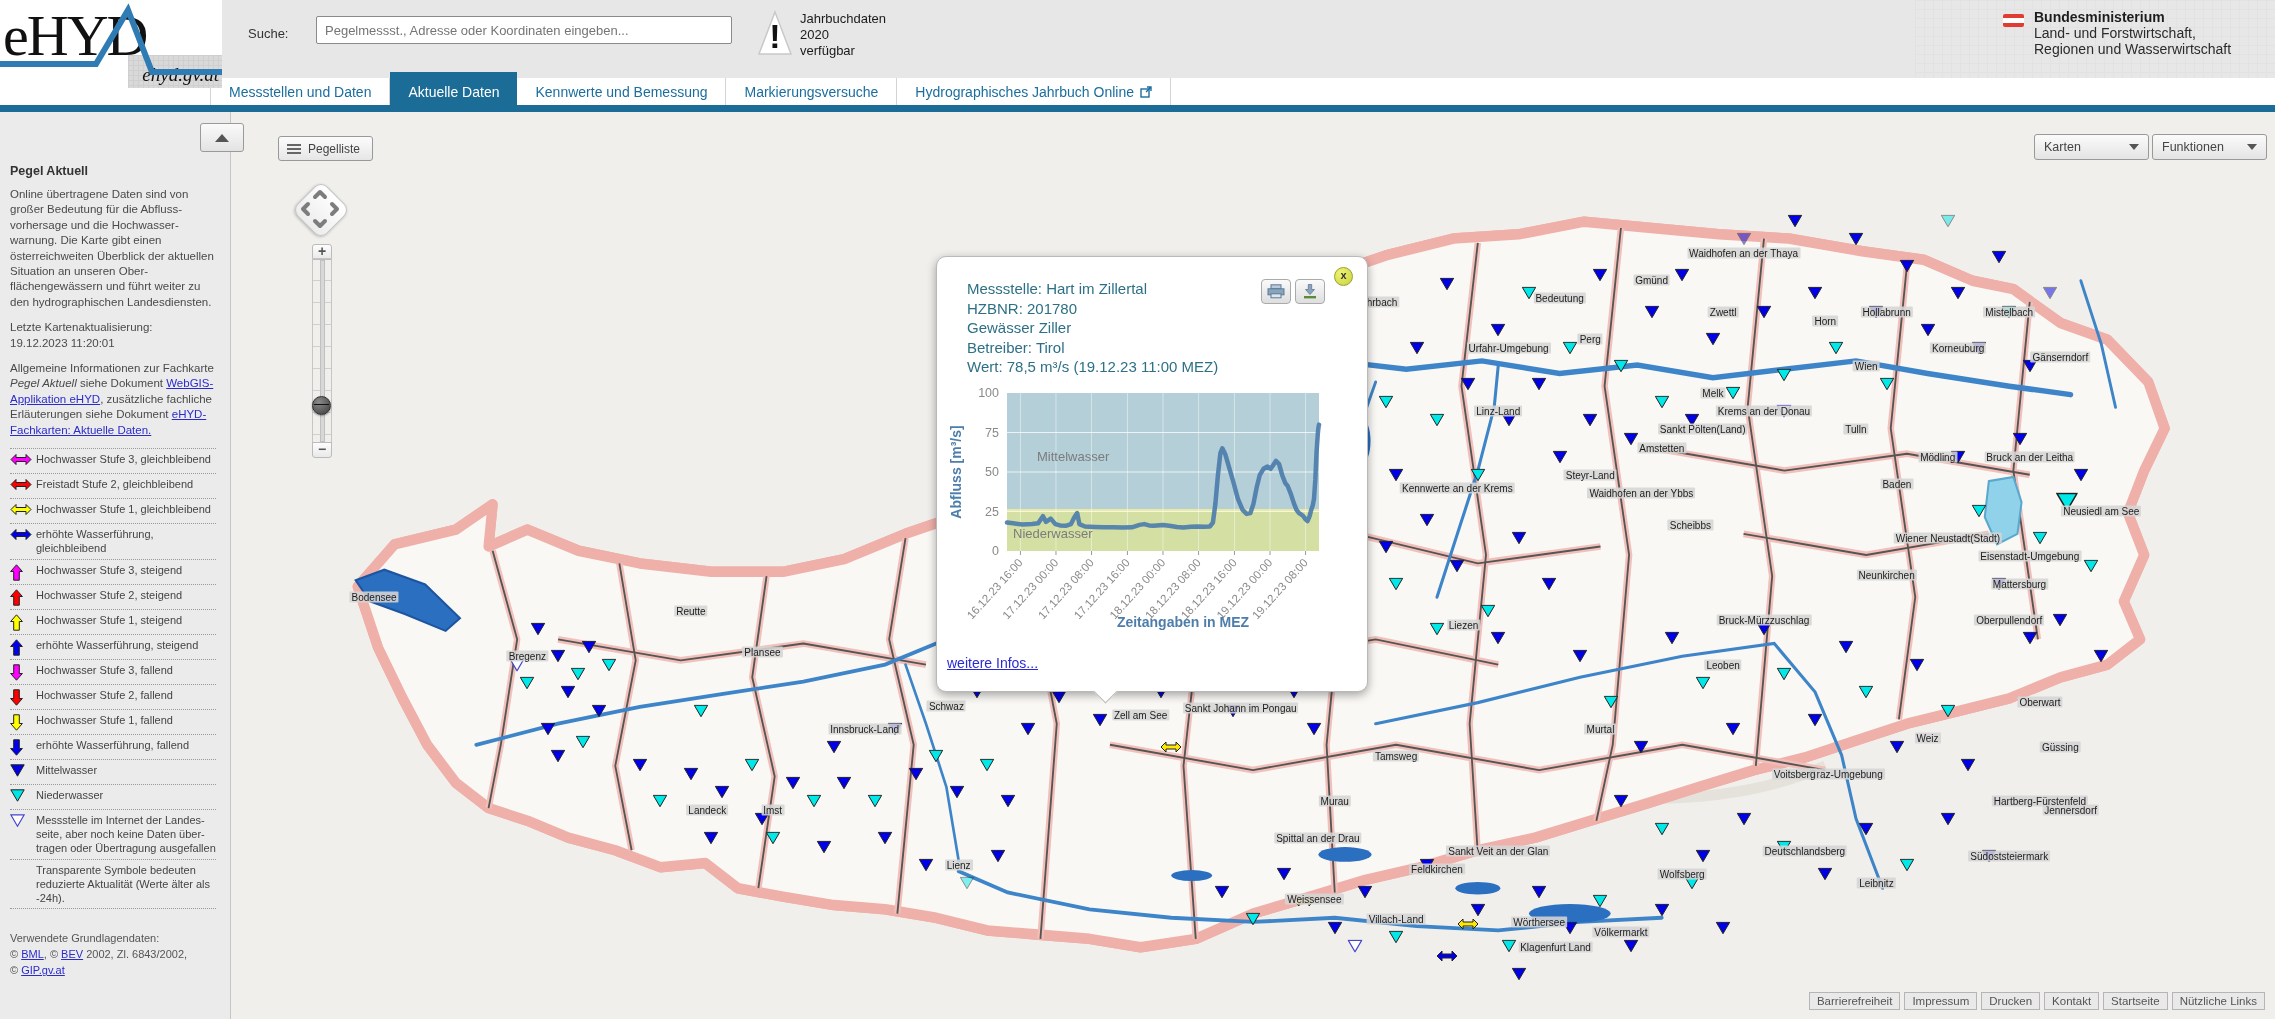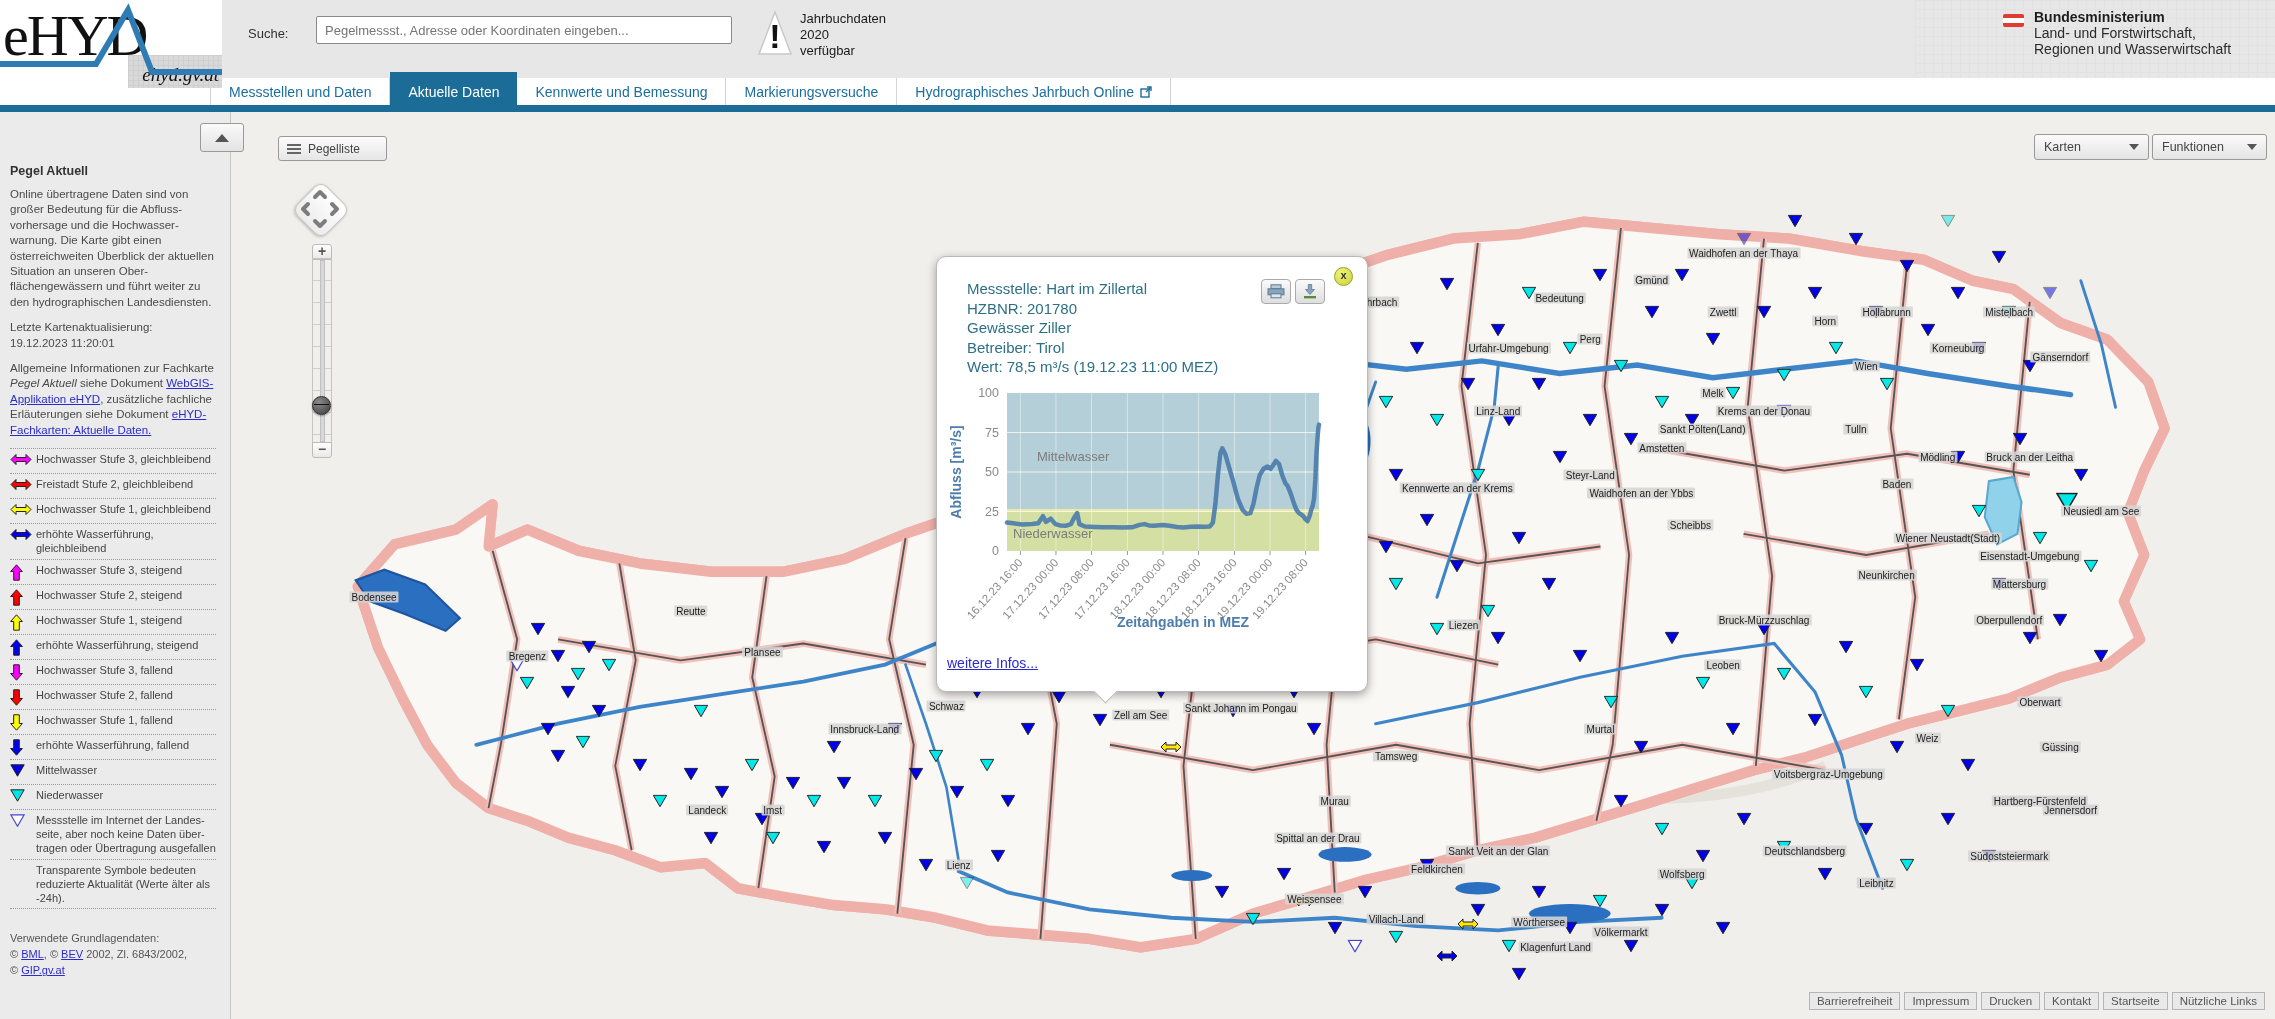--- a/index.html
+++ b/index.html
@@ -52,21 +52,21 @@
   .legend-item.noicon .legend-label{margin-left:26px;}
   .credits{margin-top:22px;font-size:11px;color:#555;line-height:1.45;}
   
   .map{position:absolute;left:231px;top:112px;width:2044px;height:907px;background:#f1efeb;overflow:hidden;}
   .map svg.base{position:absolute;left:0;top:0;}
   .map-label{position:absolute;transform:translate(-50%,-50%);background:rgba(213,213,213,.88);color:#1c1c1c;
      font-size:10px;padding:0 2px;white-space:nowrap;z-index:6;border-radius:1px;}
   .marker{position:absolute;transform:translate(-50%,-50%);z-index:5;line-height:0;}
   .marker.dim{opacity:.5;}
   
-  .pegelliste-btn{position:absolute;left:47px;top:24px;height:23px;padding:0 26px 0 8px;display:flex;align-items:center;gap:7px;
+  .pegelliste-btn{position:absolute;left:47px;top:24px;height:23px;padding:0 12px 0 8px;display:flex;align-items:center;gap:7px;
      background:linear-gradient(#fcfcfc,#e6e6e6);border:1px solid #999;border-radius:3px;font-size:12px;color:#444;cursor:pointer;z-index:10;}
   .hamburger{display:inline-block;width:14px;}
   .hamburger div{height:2px;background:#666;margin:2px 0;}
   .pan{position:absolute;left:56px;top:64px;width:66px;height:66px;z-index:10;}
   .pan-bg{position:absolute;left:13px;top:13px;width:40px;height:40px;background:linear-gradient(#ffffff,#ececec);
      border:1px solid #c2c2c2;border-radius:9px;transform:rotate(45deg);box-shadow:0 1px 3px rgba(0,0,0,.25);}
   .pan svg{position:absolute;left:0;top:0;}
   .zoomslider{position:absolute;left:78px;top:132px;width:26px;height:212px;z-index:10;}
   .zs-plus,.zs-minus{position:absolute;left:3px;width:18px;height:14px;text-align:center;font-size:14px;font-weight:bold;color:#555;line-height:13px;
      background:linear-gradient(#fdfdfd,#e9e9e9);border:1px solid #bbb;border-radius:3px 3px 0 0;}

